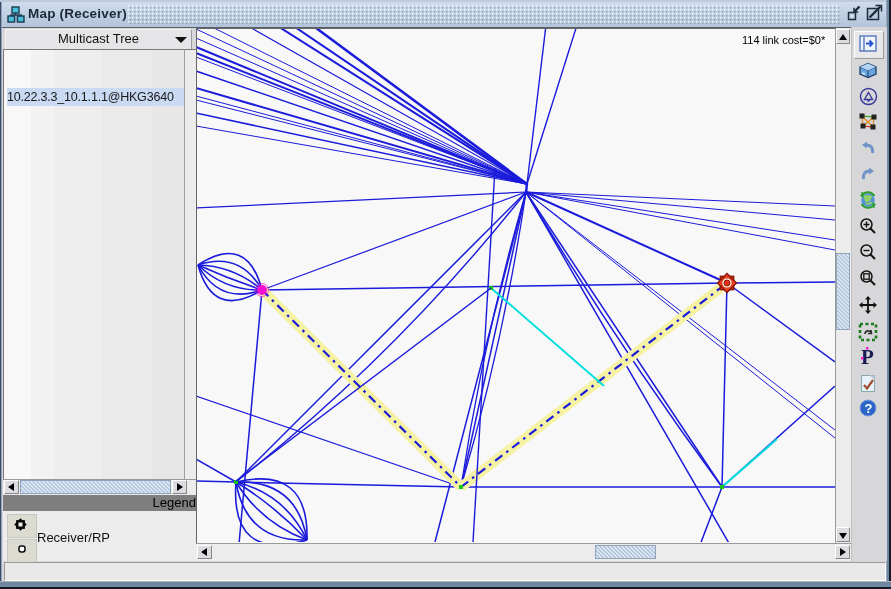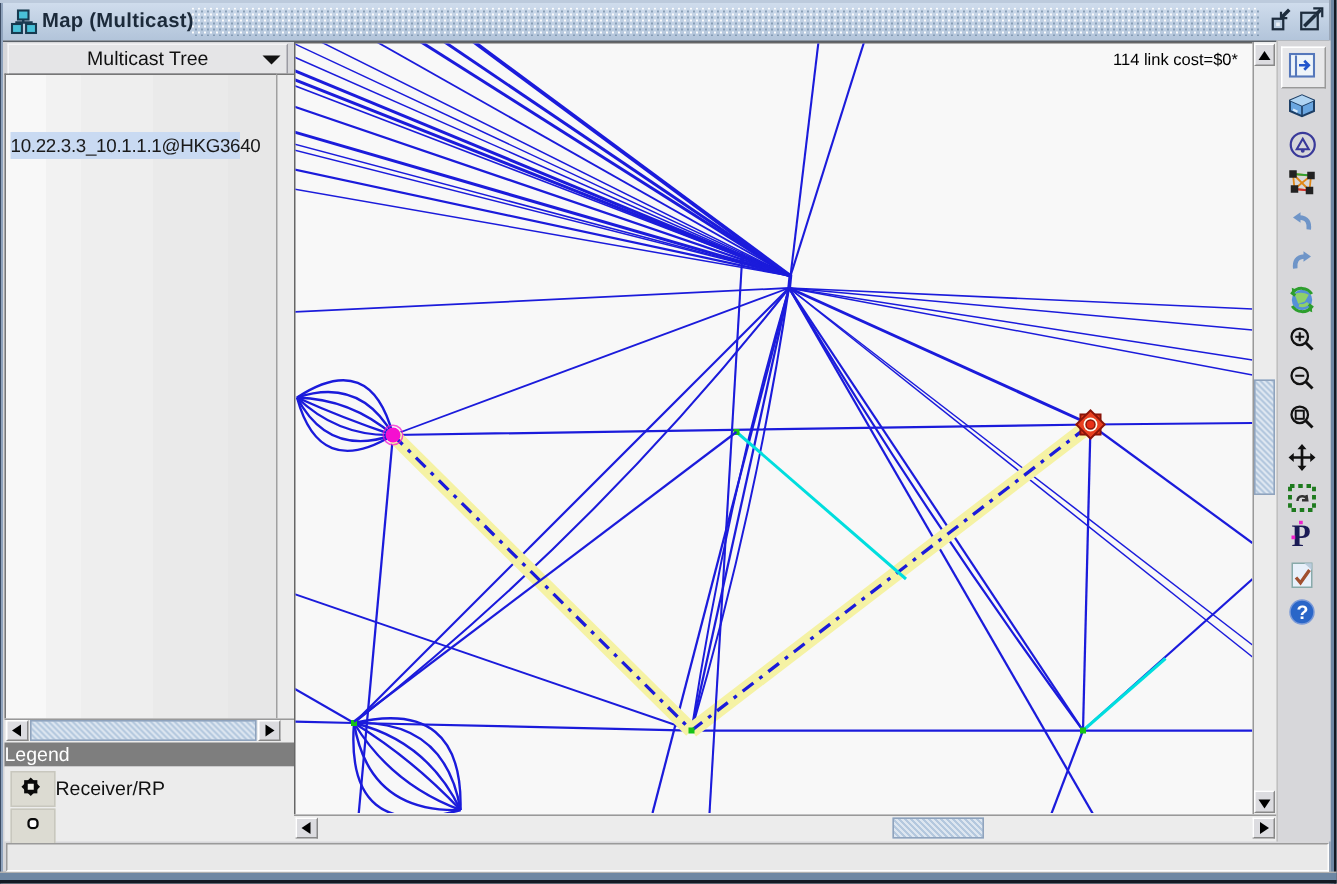--- a/index.html
+++ b/index.html
@@ -14,21 +14,21 @@
 
 #combo{left:5px;top:29px;width:185px;height:19px;background:#e5e5e7;border:1px solid #9a9aa2;border-top-color:#f4f4f6;border-left-color:#f4f4f6;text-align:center;font:13px "Liberation Sans",sans-serif;color:#111;line-height:18px}
 #combo .arr{position:absolute;right:4px;top:7px;width:0;height:0;border-left:6px solid transparent;border-right:6px solid transparent;border-top:6px solid #111}
 #list{left:3px;top:49px;width:180px;height:429px;background:linear-gradient(90deg,#f8f8f8 0,#f8f8f8 27px,#f2f2f2 27px,#f2f2f2 50px,#eeeeee 50px,#eeeeee 98px,#eaeaea 98px,#eaeaea 148px,#e7e7e7 148px,#e7e7e7 180px);border-top:1px solid #777;border-left:1px solid #777}
 .row{position:absolute;left:0;width:180px;height:18px;font:12.5px "Liberation Sans",sans-serif;letter-spacing:-0.2px;color:#1a1a1a;white-space:nowrap;line-height:18px}
 #vtrack{left:184px;top:49px;width:12px;height:429px;background:#ececec;border-left:1px solid #a0a0a0;border-top:1px solid #777}
 .sb{background:#ececec}
 .sbbtn{position:absolute;background:#dcdce0;border:1px solid #fff;border-right-color:#888;border-bottom-color:#888;box-sizing:border-box}
 .tri{position:absolute;width:0;height:0}
 .thumb{position:absolute;background:#b4c8de;border:1px solid #8fa3bd;box-sizing:border-box;background-image:linear-gradient(45deg,rgba(255,255,255,.55) 25%,rgba(255,255,255,0) 25%,rgba(255,255,255,0) 50%,rgba(255,255,255,.55) 50%,rgba(255,255,255,.55) 75%,rgba(255,255,255,0) 75%);background-size:4px 4px}
-#legendbar{left:3px;top:495px;width:193px;height:16px;background:#7e7e7e;color:#ffffff;text-align:left;font:13px "Liberation Sans",sans-serif;line-height:16px}
+#legendbar{left:3px;top:495px;width:193px;height:16px;background:#7e7e7e;color:#000000;text-align:right;font:13px "Liberation Sans",sans-serif;line-height:16px}
 #legendbody{left:3px;top:511px;width:193px;height:50px;background:#ececec}
 .licon{position:absolute;left:7px;width:28px;height:22px;background:#dcdbd2;border:1px solid #c8c7be}
 .ltext{position:absolute;left:37px;font:13px "Liberation Sans",sans-serif;color:#111}
 #status{left:4px;top:562px;width:882px;height:19px;background:#e9e9e9;border:1px solid #9a9a9a;border-bottom-color:#fff;border-right-color:#fff;box-sizing:border-box}
 
 #mapwrap{left:196px;top:28px;width:640px;height:515px;border-left:1px solid #666;border-top:1px solid #666;background:#f8f8f8;box-sizing:border-box}
 #toolbar{left:851px;top:27px;width:35px;height:534px;background:#d7d7da;border-left:1px solid #c0c0c0}
 #tbtn1{left:854px;top:31px;width:28px;height:26px;background:#e8e8ea;border:1px solid #fff;border-right-color:#999;border-bottom-color:#999}
 #linkcost{font:11px "Liberation Sans",sans-serif;color:#000}
 </style></head><body>
@@ -48,61 +48,61 @@
 </pattern>
     </defs>
 <rect width="712" height="19" fill="url(#bmp)"></rect>
   </svg>
 <svg class="abs" style="left:7px;top:6px" width="18" height="17" viewBox="0 0 18 17">
  <path d="M8.5 4 L8.5 9 M4 12 L4 9 L14 9 L14 12" stroke="#1c3a52" fill="none" stroke-width="1.6"></path>
  <rect x="5" y="1" width="7" height="6" fill="#49c0d8" stroke="#173a50" stroke-width="1.4"></rect>
  <rect x="1" y="10" width="6.6" height="6" fill="#49c0d8" stroke="#173a50" stroke-width="1.4"></rect>
  <rect x="10.4" y="10" width="6.6" height="6" fill="#49c0d8" stroke="#173a50" stroke-width="1.4"></rect>
 </svg>
-<div id="titletext" class="abs">Map (Multicast)</div>
+<div id="titletext" class="abs">Map (Receiver)</div>
 
 <svg class="abs" style="left:847px;top:4px" width="36" height="17" viewBox="0 0 36 17">
  <g stroke="#1d2c3d" fill="none" stroke-width="1.5">
   <rect x="1.5" y="8.5" width="7" height="7" fill="#b6c9dd"></rect>
   <rect x="3.8" y="11" width="2.4" height="2.4" fill="#e9eff6" stroke="none"></rect>
   <path d="M12.5 2.5 L7.5 7.5" stroke-width="2.4"></path>
   <path d="M7 3.8 L7 8 L11.2 8" stroke-width="1.5"></path>
  </g>
  <g stroke="#1d2c3d" fill="none" stroke-width="1.5">
   <rect x="20.5" y="4.5" width="11" height="11" fill="#b6c9dd"></rect>
   <path d="M22.5 13.5 L30 6" stroke-width="2.4"></path>
   <path d="M28.5 1.5 L34.5 1.5 L34.5 7.5" stroke-width="1.5"></path>
   <path d="M33.5 2.5 L30 6" stroke-width="2.4"></path>
  </g>
 </svg>
 
 <div id="combo" class="abs">Multicast Tree<span class="arr"></span></div>
 <div id="list" class="abs">
- <div class="row" style="top:38px;left:3px;background:#c9daf2;width:153px">10.22.3.3_10.1.1.1@HKG3640</div>
+ <div class="row" style="top:38px;left:3px;background:#c9daf2;width:177px">10.22.3.3_10.1.1.1@HKG3640</div>
 </div>
 <div id="vtrack" class="abs"></div>
 
 <div class="abs sb" style="left:3px;top:479px;width:193px;height:16px;border-top:1px solid #999"></div>
 <div class="sbbtn" style="left:4px;top:480px;width:15px;height:14px"></div>
 <div class="tri" style="left:8px;top:483px;border-top:4px solid transparent;border-bottom:4px solid transparent;border-right:6px solid #000"></div>
 <div class="sbbtn" style="left:172px;top:480px;width:15px;height:14px"></div>
 <div class="tri" style="left:177px;top:483px;border-top:4px solid transparent;border-bottom:4px solid transparent;border-left:6px solid #000"></div>
 <div class="thumb" style="left:20px;top:480px;width:151px;height:14px"></div>
 
 <div id="legendbar" class="abs">Legend</div>
 <div id="legendbody" class="abs"></div>
 <div class="licon abs" style="top:514px"></div>
 <svg class="abs" style="left:13px;top:517px" width="15" height="15" viewBox="0 0 15 15">
 <g transform="translate(7.5,7.5)">
       <rect x="-4.4" y="-4.4" width="8.8" height="8.8" fill="#0a0a0a"></rect>
       <rect x="-4.4" y="-4.4" width="8.8" height="8.8" fill="#0a0a0a" transform="rotate(45)"></rect>
       <rect x="-2" y="-2" width="4" height="4" fill="#efefe8"></rect>
     </g>
   </svg>
-<div class="ltext abs" style="top:518px">Receiver/RP</div>
+<div class="ltext abs" style="top:530px">Receiver/RP</div>
 <div class="licon abs" style="top:539px"></div>
 <svg class="abs" style="left:18px;top:545px" width="8" height="8" viewBox="0 0 8 8">
     <rect x="1" y="1" width="6" height="6" rx="2.2" fill="#fff" stroke="#0a0a0a" stroke-width="1.5"></rect>
   </svg>
 <div class="ltext abs" style="top:567px">Sender</div>
 
 <div id="status" class="abs"></div>
 
 <div id="mapwrap" class="abs"></div>
 <svg id="map" class="abs" style="left:197px;top:29px" width="638" height="513" viewBox="197 29 638 513">

